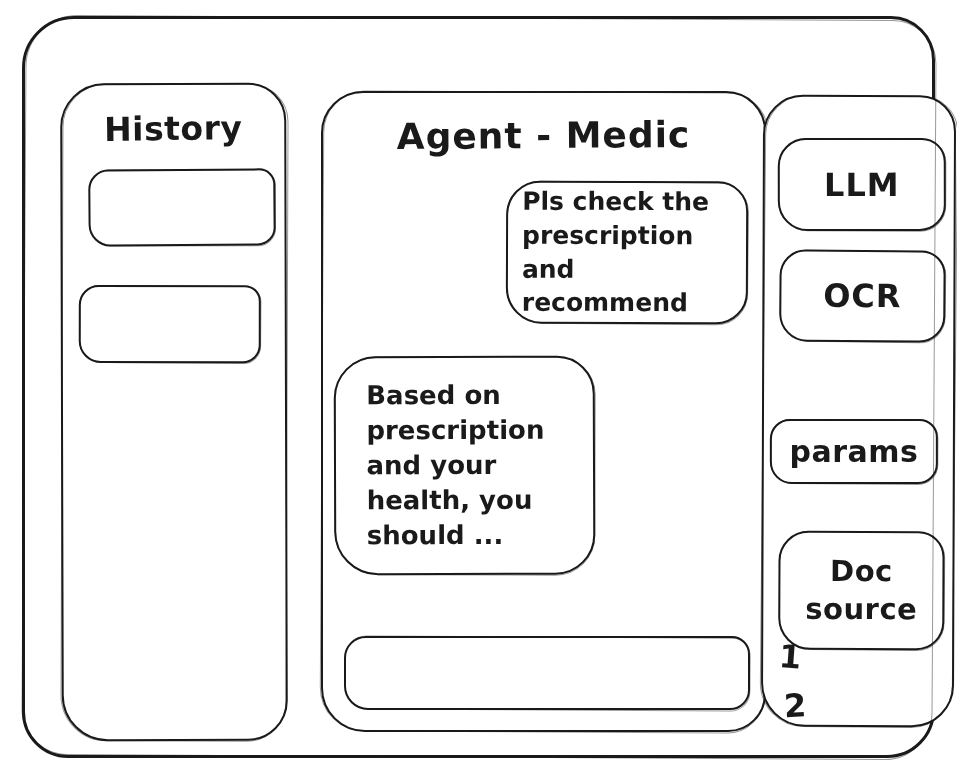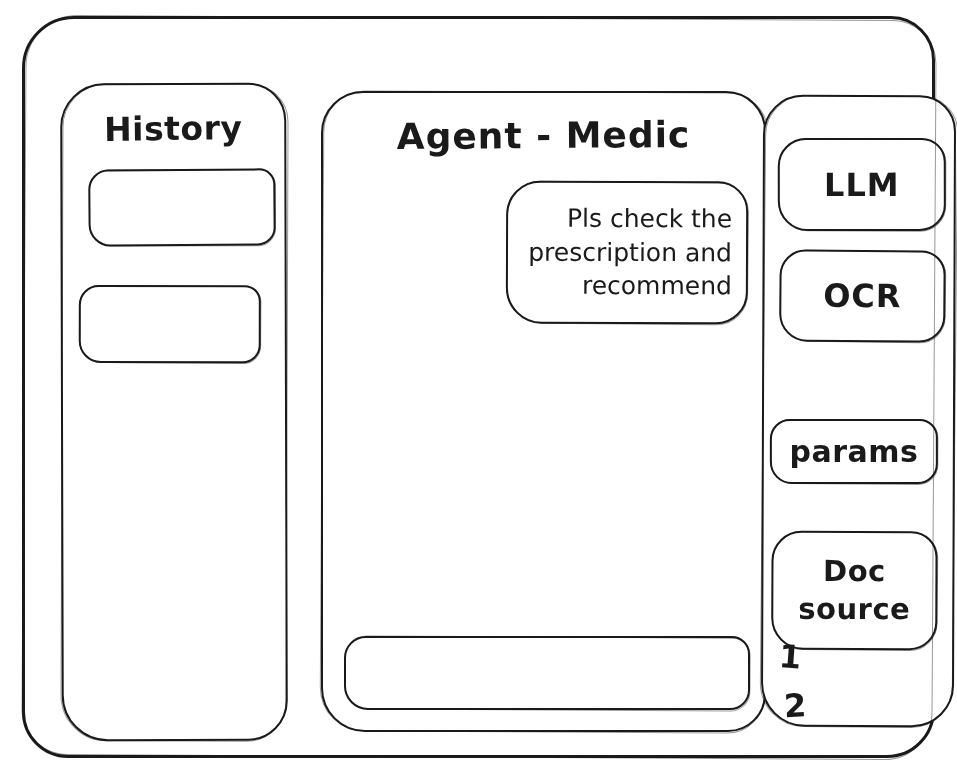--- a/index.html
+++ b/index.html
@@ -58,22 +58,22 @@
   .hist-item-2 { left: 16px; top: 200px; width: 182px; height: 78px; transform: rotate(0.25deg); }
   
   .chat-title {
     position: absolute; left: 0; right: 0; top: 22px;
     text-align: center;
     font-size: 36px; font-weight: 700; letter-spacing: 1px;
     transform: rotate(-0.4deg);
   }
   .bubble {
     display: flex; align-items: center; justify-content: center;
-    text-align: right;
-    font-weight: 400;
+    text-align: left;
+    font-weight: 700;
     line-height: 1.35;
     padding: 10px 14px;
   }
   .bubble-user {
     left: 183px; top: 88px; width: 242px; height: 143px;
     border-radius: 34px 30px 32px 36px;
     font-size: 25px;
     transform: rotate(0.2deg);
   }
   .bubble-agent {
@@ -104,21 +104,21 @@
     text-align: center;
     font-family: "DejaVu Sans", sans-serif;
     font-weight: 700;
     color: #1a1a1a;
     letter-spacing: 1px;
     cursor: pointer;
   }
   .tool-llm    { left: 13px; top: 41px;  width: 168px; height: 93px;  border-radius: 28px 24px 26px 30px; font-size: 32px; transform: rotate(-0.3deg); align-items: center; }
   .tool-ocr    { left: 15px; top: 153px; width: 166px; height: 92px;  border-radius: 26px 24px 26px 28px; font-size: 32px; transform: rotate(0.2deg); }
   .tool-params { left: 6px;  top: 322px; width: 168px; height: 65px;  border-radius: 20px 18px 20px 22px; font-size: 30px; letter-spacing: 0.5px; transform: rotate(-0.2deg); }
-  .tool-doc    { left: 8px; top: 434px; width: 166px; height: 119px; border-radius: 30px 26px 28px 32px; font-size: 29px; line-height: 1.3; letter-spacing: 0.5px; }
+  .tool-doc    { left: 15px; top: 434px; width: 166px; height: 119px; border-radius: 30px 26px 28px 32px; font-size: 29px; line-height: 1.3; letter-spacing: 0.5px; }
   .tool-doc span { display: inline-block; max-width: 112px; }
   .doc-num {
     position: absolute;
     font-size: 32px; font-weight: 700;
     cursor: pointer;
     background: transparent;
     border: none;
     font-family: "DejaVu Sans", sans-serif;
     color: #1a1a1a;
   }
@@ -136,20 +136,23 @@
     <div class="sk hist-item hist-item-2"></div>
   </aside>
 
   <main class="sk panel-chat" style="position:absolute;margin-left:24px;">
     <h1 class="chat-title">Agent - Medic</h1>
 
     <div class="sk bubble bubble-user">
       <span>Pls check the prescription and recommend</span>
     </div>
 
+    <div class="sk bubble bubble-agent">
+      <span>Based on prescription and your health, you should ...</span>
+    </div>
 
     <div class="sk input-wrap">
       <input type="text" placeholder="" style="">
     </div>
   </main>
 
   <aside class="sk panel-tools" style="position:absolute;">
     <button class="sk tool tool-llm">
       <span>LLM</span>
     </button>

